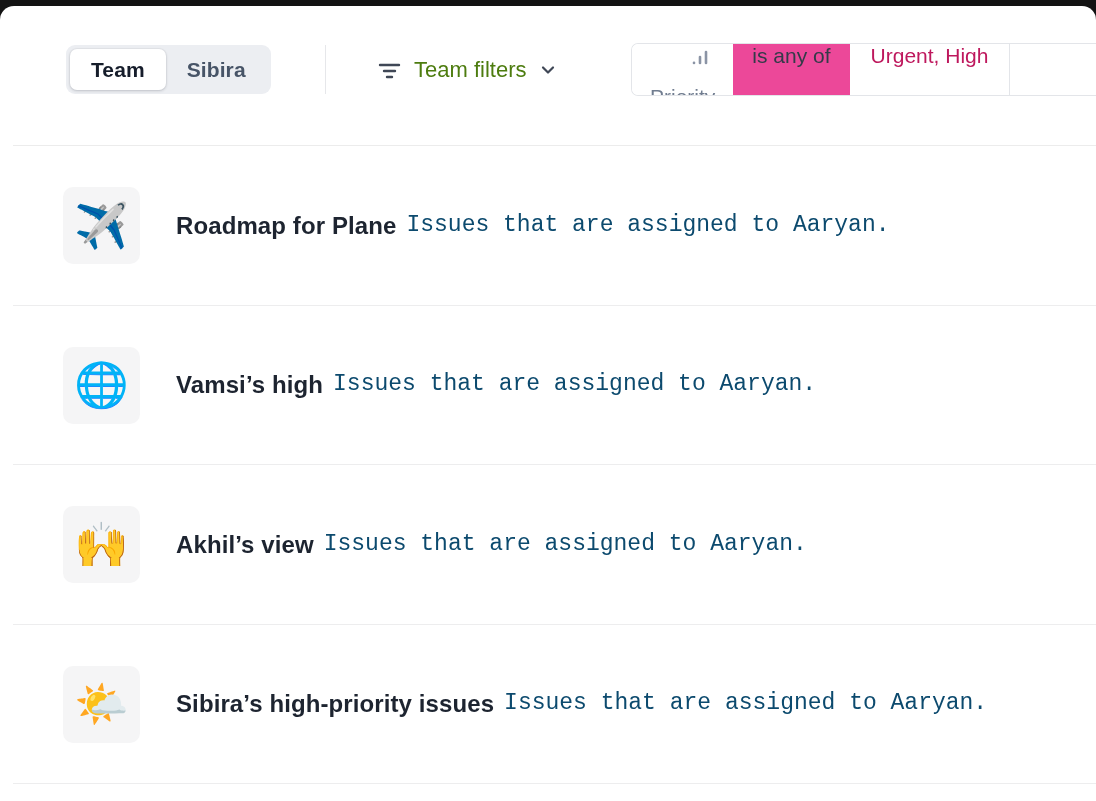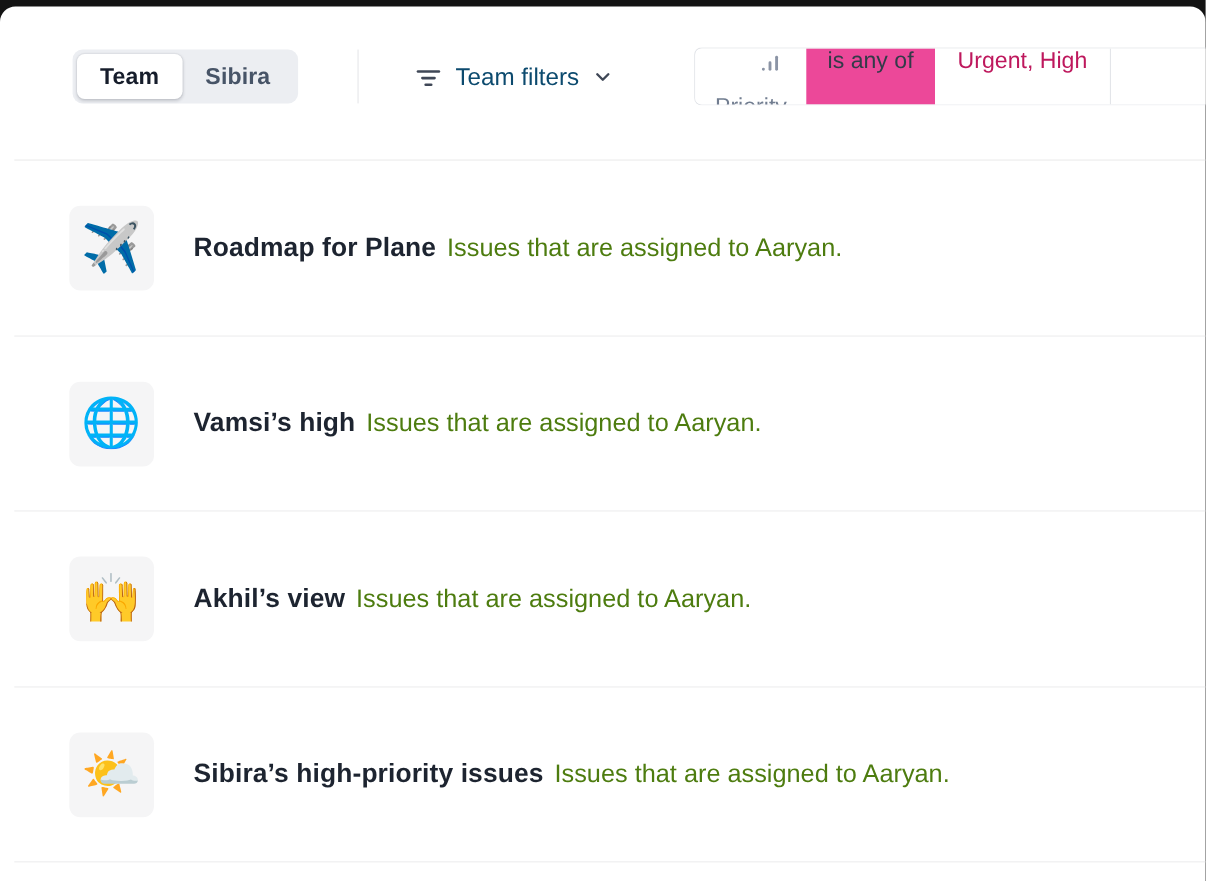--- a/index.html
+++ b/index.html
@@ -35,21 +35,21 @@
     background:#ffffff; color:#161d2b;
     box-shadow:0 1px 3px rgba(16,24,40,.18), 0 0 0 1px rgba(16,24,40,.03);
   }
   .v-divider {
     position:absolute; left:325px; top:39px;
     width:1px; height:49px; background:#e6e7ea;
   }
   .team-filters {
     position:absolute; left:376px; top:40px; height:48px;
     display:flex; align-items:center; gap:11px;
-    color:#0c4a6e; font-size:22px; cursor:pointer;
+    color:#4d7c0f; font-size:22px; cursor:pointer;
   }
   .team-filters svg { display:block; }
   
   .chip-group {
     position:absolute; left:631px; top:37px; height:53px; width:478px;
     display:flex; align-items:stretch;
     border:1px solid #e3e5e9; border-right:none;
     border-radius:7px 0 0 7px;
     overflow:hidden;
     font-size:21px;
@@ -85,21 +85,21 @@
     background:#f5f5f6; flex:0 0 auto;
     display:flex; align-items:center; justify-content:center;
     font-size:44px; line-height:1;
     font-family:"DejaVu Sans",sans-serif;
   }
   .view-text { margin-left:36px; display:flex; flex-direction:row; gap:10px; }
   .view-title {
     font-size:24px; font-weight:700; color:#1d2430; letter-spacing:.1px;
   }
   .view-desc {
-    font-size:23px; font-weight:400; color:#4d7c0f;
+    font-size:23px; font-weight:400; color:#0c4a6e;font-family:Liberation Mono, monospace;
   }
 </style>
 </head>
 <body>
 
 <div class="panel">
 
   <div class="header">
 
     <div class="scope-tabs">

